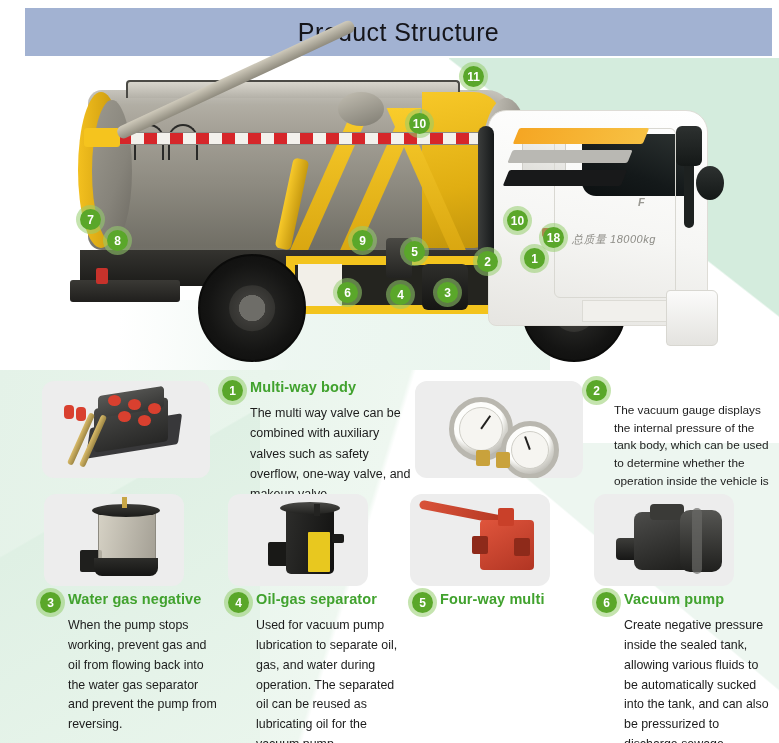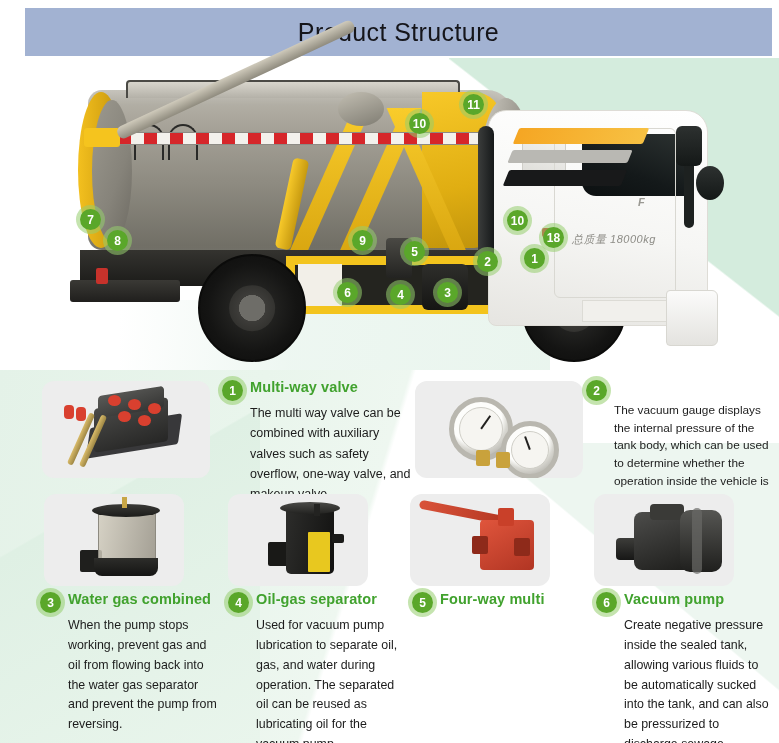--- a/index.html
+++ b/index.html
@@ -453,21 +453,21 @@
         <div class="badge" style="left: 524px; top: 190px;">1</div>
         <div class="badge" style="left: 477px; top: 193px;">2</div>
         <div class="badge" style="left: 437px; top: 224px;">3</div>
         <div class="badge" style="left: 390px; top: 226px;">4</div>
         <div class="badge" style="left: 404px; top: 183px;">5</div>
         <div class="badge" style="left: 337px; top: 224px;">6</div>
         <div class="badge" style="left: 80px; top: 151px;">7</div>
         <div class="badge" style="left: 107px; top: 172px;">8</div>
         <div class="badge" style="left: 352px; top: 172px;">9</div>
         <div class="badge" style="left: 409px; top: 55px;">10</div>
-        <div class="badge" style="left: 463px; top: 36px;">11</div>
+        <div class="badge" style="left: 463px; top: 8px;">11</div>
         <div class="badge" style="left: 507px; top: 152px;">10</div>
         <div class="badge" style="left: 543px; top: 169px;">18</div>
       </div>
   </div>
 
   <div class="cards">
 
     <div class="row r1">
 
       <div class="photo c1-photo">
@@ -481,21 +481,21 @@
         <div class="valve-knob" style="left:96px;top:34px;"></div>
         <div class="valve-rod" style="left:36px;top:30px;"></div>
         <div class="valve-rod" style="left:48px;top:32px;"></div>
         <div class="valve-rod-tip" style="left:22px;top:24px;"></div>
         <div class="valve-rod-tip" style="left:34px;top:26px;"></div>
       </div>
 
       <div class="c1-text">
         <div class="item-head">
           <div class="badge" style="position:relative;flex:0 0 auto;">1</div>
-          <div class="item-title">Multi-way valve</div>
+          <div class="item-title">Multi-way body</div>
         </div>
         <div class="item-desc c1-desc" style="margin-left:28px;">The multi way valve can be combined with auxiliary valves such as safety overflow, one-way valve, and makeup valve.</div>
       </div>
 
       <div class="photo c2-photo">
         <div class="gauge" style="left:34px;top:16px;width:64px;height:64px;">
           <div class="face"></div>
           <div class="needle" style="transform:translate(-50%,-100%) rotate(35deg);"></div>
           <div class="port" style="left:22px;bottom:-10px;"></div>
         </div>
@@ -548,21 +548,21 @@
         <div class="pump-drum"></div>
         <div class="pump-ring"></div>
       </div>
     </div>
 
     <div class="row r3">
 
       <div class="t3">
         <div class="item-head">
           <div class="badge" style="position:relative;flex:0 0 auto;">3</div>
-          <div class="item-title">Water gas combined</div>
+          <div class="item-title">Water gas negative</div>
         </div>
         <div class="t-desc">When the pump stops working, prevent gas and oil from flowing back into the water gas separator and prevent the pump from reversing.</div>
       </div>
 
       <div class="t4">
         <div class="item-head">
           <div class="badge" style="position:relative;flex:0 0 auto;">4</div>
           <div class="item-title">Oil-gas separator</div>
         </div>
         <div class="t-desc">Used for vacuum pump lubrication to separate oil, gas, and water during operation. The separated oil can be reused as lubricating oil for the vacuum pump.</div>

